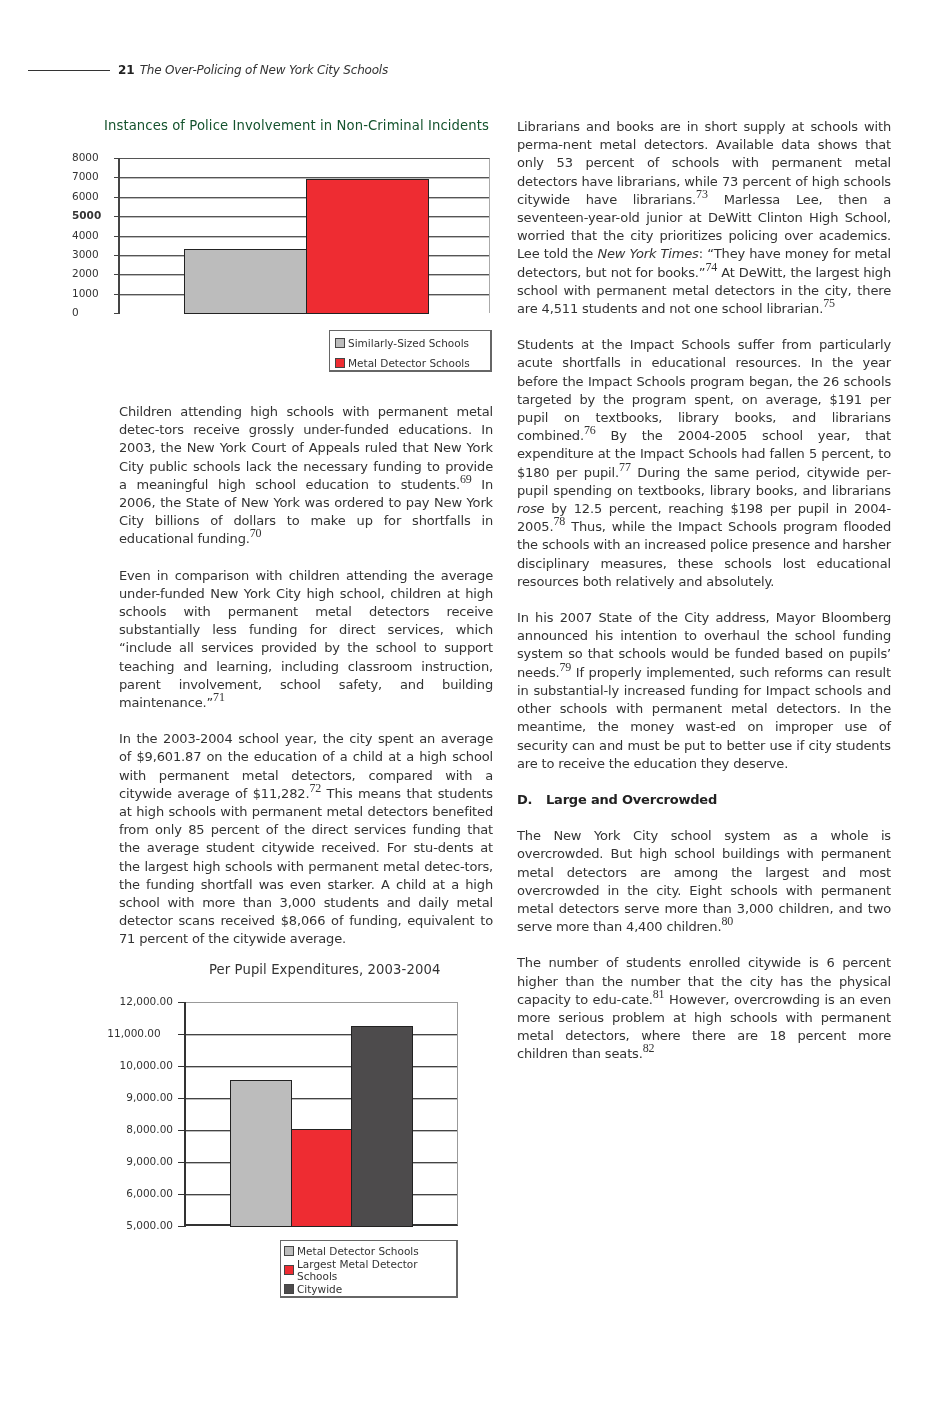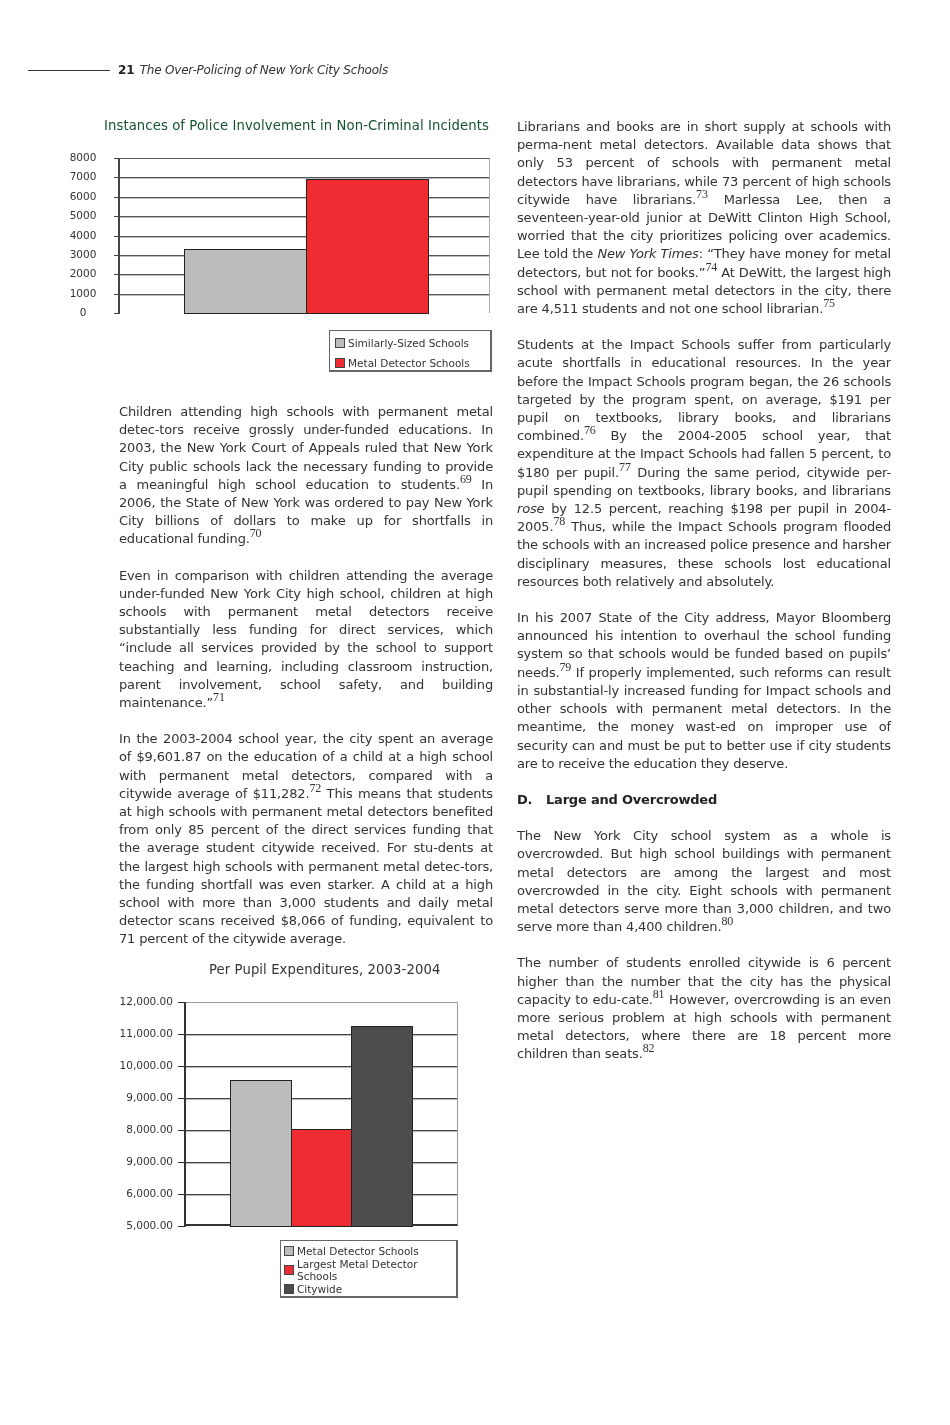--- a/index.html
+++ b/index.html
@@ -12,21 +12,21 @@
   .running-head .rtitle { font-style: italic; font-size: 12px; color: #333; letter-spacing: -0.2px; }
 
   .col { position: absolute; width: 374px; font-size: 13px; line-height: 18.2px; text-align: justify; color: #333; letter-spacing: -0.15px; }
   .col p { margin-bottom: 18px; hyphens: manual; }
   .col sup { font-size: 12px; vertical-align: 6px; line-height: 0; font-family: Liberation Serif, serif; }
   .col h3 { font-size: 13px; font-weight: bold; color: #222; margin-bottom: 18px; letter-spacing: -0.2px; }
   .col h3 .letter { display: inline-block; width: 29px; }
 
   
   .chart1-title { position: absolute; left: 104px; top: 118px; font-size: 13.2px; color: #14532d; letter-spacing: 0.1px; }
-  .c1-ylabel { position: absolute; width: 40px; text-align: center; font-size: 10.5px; color: #333; left: 63px; }
+  .c1-ylabel { position: absolute; width: 40px; text-align: left; font-size: 10.5px; color: #333; left: 72px; }
   .plot1 { position: absolute; left: 118px; top: 158px; width: 372px; height: 155px; border-left: 2px solid #444; border-top: 1px solid #555; border-right: 1px solid #aaa; }
   .grid1 { position: absolute; left: 0; right: 0; height: 1px; background: #555; box-shadow: 0 1px 0 #bbb; }
   .tick1 { position: absolute; left: -6px; width: 6px; height: 1px; background: #444; }
   .bar { position: absolute; border: 1.5px solid #222; }
   .legend1 { position: absolute; left: 329px; top: 330px; width: 163px; height: 42px; border: 1px solid #666; border-right: 2px solid #666; border-bottom: 2px solid #666; padding: 3px 0 0 5px; }
   .legend-item { display: flex; align-items: center; font-size: 10.5px; color: #333; height: 18px; margin-bottom: 2px; }
   .swatch { width: 10px; height: 10px; border: 1px solid #444; margin-right: 3px; flex: none; }
 
   
   .chart2-title { position: absolute; left: 209px; top: 962px; font-size: 13.2px; color: #333; letter-spacing: 0.1px; }
@@ -45,21 +45,21 @@
   <span class="pnum">21</span>
   <span class="rtitle">The Over-Policing of New York City Schools</span>
 </div>
 
 <div>
   <div class="chart1-title">Instances of Police Involvement in Non-Criminal Incidents</div>
   <div id="c1-ylabels">
       <div class="c1-ylabel" style="top: 151px;">8000</div>
       <div class="c1-ylabel" style="top: 170.375px;">7000</div>
       <div class="c1-ylabel" style="top: 189.75px;">6000</div>
-      <div class="c1-ylabel" style="top: 209.125px;">5000</div>
+      <div class="c1-ylabel" style="top: 209.125px; font-weight: bold;">5000</div>
       <div class="c1-ylabel" style="top: 228.5px;">4000</div>
       <div class="c1-ylabel" style="top: 247.875px;">3000</div>
       <div class="c1-ylabel" style="top: 267.25px;">2000</div>
       <div class="c1-ylabel" style="top: 286.625px;">1000</div>
       <div class="c1-ylabel" style="top: 306px;">0</div>
     </div>
   <div class="plot1" id="plot1">
       <div class="tick1" style="top: -1px;"></div>
       <div class="grid1" style="top: 18.375px;"></div>
       <div class="tick1" style="top: 18.375px;"></div>
@@ -94,21 +94,21 @@
 <div class="col" style="left:119px; top:403px;">
   <p><span>Children attending high schools with permanent metal detec-tors receive grossly under-funded educations. In 2003, the New York Court of Appeals ruled that New York City public schools lack the necessary funding to provide a meaningful high school education to students.</span><sup>69</sup><span> In 2006, the State of New York was ordered to pay New York City billions of dollars to make up for shortfalls in educational funding.</span><sup>70</sup></p>
   <p><span>Even in comparison with children attending the average under-funded New York City high school, children at high schools with permanent metal detectors receive substantially less funding for direct services, which “include all services provided by the school to support teaching and learning, including classroom instruction, parent involvement, school safety, and building maintenance.”</span><sup>71</sup></p>
   <p><span>In the 2003-2004 school year, the city spent an average of $9,601.87 on the education of a child at a high school with permanent metal detectors, compared with a citywide average of $11,282.</span><sup>72</sup><span> This means that students at high schools with permanent metal detectors benefited from only 85 percent of the direct services funding that the average student citywide received. For stu-dents at the largest high schools with permanent metal detec-tors, the funding shortfall was even starker. A child at a high school with more than 3,000 students and daily metal detector scans received $8,066 of funding, equivalent to 71 percent of the citywide average.</span></p>
 </div>
 
 <div>
   <div class="chart2-title">Per Pupil Expenditures, 2003-2004</div>
   <div id="c2-ylabels">
       <div class="c2-ylabel" style="top: 995px;">12,000.00</div>
-      <div class="c2-ylabel" style="top: 1027px;">11,000.00</div>
+      <div class="c2-ylabel" style="top: 1027px; text-align: center;">11,000.00</div>
       <div class="c2-ylabel" style="top: 1059px;">10,000.00</div>
       <div class="c2-ylabel" style="top: 1091px;">9,000.00</div>
       <div class="c2-ylabel" style="top: 1123px;">8,000.00</div>
       <div class="c2-ylabel" style="top: 1155px;">9,000.00</div>
       <div class="c2-ylabel" style="top: 1187px;">6,000.00</div>
       <div class="c2-ylabel" style="top: 1219px;">5,000.00</div>
     </div>
   <div class="plot2" id="plot2">
       <div class="tick2" style="top: -1px;"></div>
       <div class="grid2" style="top: 31px;"></div>

